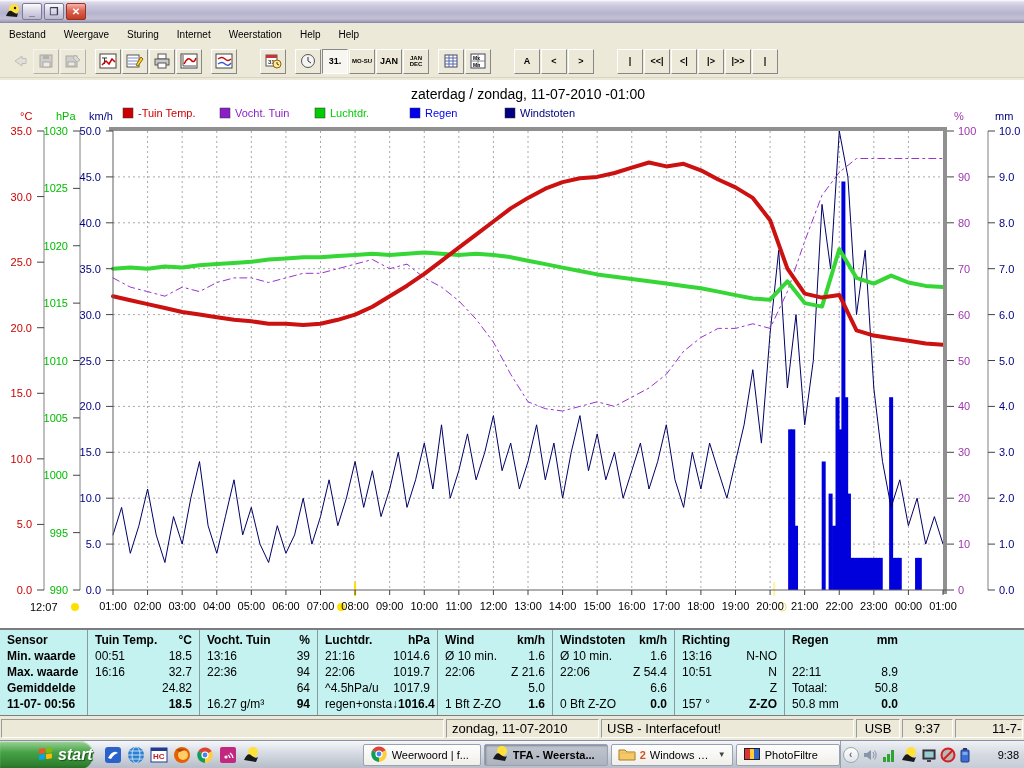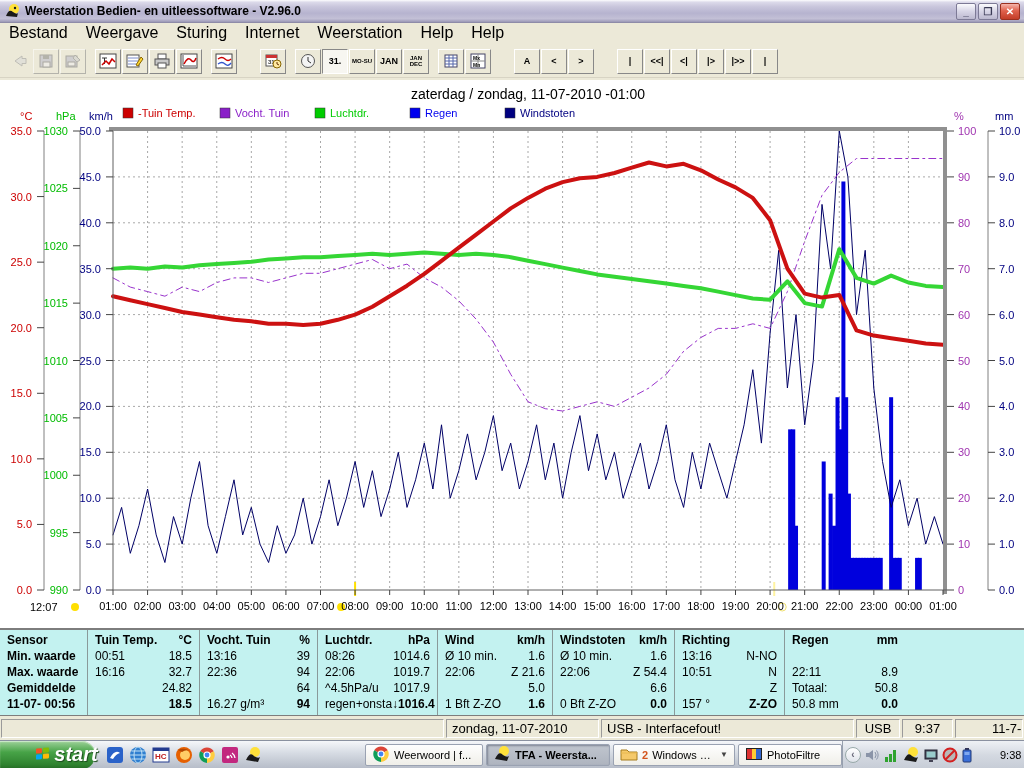--- a/index.html
+++ b/index.html
@@ -12,21 +12,21 @@
     display:flex; align-items:center; padding:0 4px; border-bottom:1px solid #8e8ba8; }
   #titlebar .ttext { font-size:12px; font-weight:bold; color:#000; margin-left:5px; flex:1; }
   .winbtn { width:20px; height:17px; margin-left:2px; border:1px solid #7d7a96; border-radius:2px;
     font-size:10px; font-weight:bold; text-align:center; line-height:15px; color:#3a3a55;
     background:linear-gradient(180deg,#fbfbfd,#d7d5e6 50%,#bcb9cf); }
   .winbtn.close { background:linear-gradient(180deg,#f5b5ac,#e0614d 45%,#c33d28); color:#fff; border-color:#9a3020; }
   #app-icon { width:16px; height:16px; display:inline-block; }
 
   
   #menubar { position:absolute; top:24px; left:0; width:1024px; height:21px; background:#ECE9D8;
-    display:flex; align-items:flex-end; font-size:16px; }
+    display:flex; align-items:center; font-size:10px; }
   .menu-item { padding:3px 9px; color:#000; }
   #toolbar { position:absolute; top:45px; left:0; width:1024px; height:33px; background:#ECE9D8;
     border-bottom:1px solid #d8d4c4; display:flex; align-items:center; padding-left:6px; }
   .tbtn { width:26px; height:25px; margin-right:1px; display:flex; align-items:center; justify-content:center;
     background:#ECE9D8; border:1px solid; border-color:#fff #888 #888 #fff; font-size:9px; font-weight:bold; color:#000; }
   .tbtn.flat { border-color:transparent; }
   .tbtn.pressed { border-color:#888 #fff #fff #888; background:#F7F6F1; }
   .tbtn.two { font-size:6px; line-height:6px; text-align:center; }
   .tbtn.disabled { opacity:.55; }
   .tgap { width:22px; }
@@ -50,21 +50,21 @@
   .spanel { border:1px solid; border-color:#9a9a9a #fff #fff #9a9a9a; font-size:13px; color:#000;
     padding:1px 5px; line-height:15px; white-space:nowrap; overflow:hidden; }
   .spanel.center { text-align:center; }
 
   
   #taskbar { position:absolute; top:740px; left:0; width:1024px; height:28px;
     background:linear-gradient(180deg,#f5f7fa,#d6dbe3 45%,#c2c8d2 80%,#b7bdc9);
     border-top:1px solid #8a91a0; display:flex; align-items:center; }
   #startbtn { width:95px; height:28px; border-radius:0 13px 13px 0;
     background:linear-gradient(180deg,#9ed29a,#47a347 40%,#2f822f 85%,#256b25);
-    color:#fff; font-size:20px; font-weight:bold; font-style:italic; display:flex; align-items:center;
+    color:#fff; font-size:16px; font-weight:bold; font-style:italic; display:flex; align-items:center;
     justify-content:center; gap:5px; text-shadow:1px 1px 1px #1d4d1d; box-shadow:inset 0 1px 1px #cfe9cc;padding-left:39px; }
   .flag { width:14px; height:13px; display:grid; grid-template-columns:6px 6px; grid-template-rows:5px 5px; gap:1px; transform:skewY(-6deg); }
   .flag i { border-radius:1px; }
   #quicklaunch { display:flex; align-items:center; margin-left:10px; gap:3px; }
   .qicon { width:20px; height:20px; display:flex; align-items:center; justify-content:center; }
   .tsep { width:1px; height:22px; background:#9aa2b0; margin:0 5px; }
   #tasks { display:flex; align-items:center; gap:3px; margin-left:52px; }
   .task { height:22px; border-radius:2px; background:linear-gradient(180deg,#fefefe,#f0efe9);
     border:1px solid #9aa2b2; display:flex; align-items:center; gap:4px; padding:0 6px; font-size:11px; color:#000;
     white-space:nowrap; overflow:hidden; }
@@ -81,21 +81,20 @@
 <body>
 
 <div id="screen">
 
   <div id="titlebar">
     <span id="app-icon"><svg width="16" height="16">
           <circle cx="10" cy="6" r="5" fill="#ffe13a"></circle>
           <path d="M2 13 Q5 5 9 9 Q13 12 14 10 L13 14 Z" fill="#1a1a1a"></path>
           <circle cx="11" cy="5" r="1.2" fill="#1a1a1a"></circle>
         </svg></span>
-    <span class="ttext">Weerstation Bedien- en uitleessoftware - V2.96.0</span>
     <span class="winbtn">_</span>
     <span class="winbtn">❐</span>
     <span class="winbtn close">✕</span>
   </div>
 
   <div id="menubar">
       <div class="menu-item">Bestand</div>
       <div class="menu-item">Weergave</div>
       <div class="menu-item">Sturing</div>
       <div class="menu-item">Internet</div>
@@ -517,21 +516,21 @@
           <span class="l">16.27 g/m³</span>
           <span class="r bold">94</span>
         </div>
       </div>
       <div class="dcol" style="width: 120px;">
         <div class="drow bold">
           <span class="l">Luchtdr.</span>
           <span class="r">hPa</span>
         </div>
         <div class="drow">
-          <span class="l">08:26</span>
+          <span class="l">21:16</span>
           <span class="r">1014.6</span>
         </div>
         <div class="drow">
           <span class="l">22:06</span>
           <span class="r">1019.7</span>
         </div>
         <div class="drow">
           <span class="l">^4.5hPa/u</span>
           <span class="r">1017.9</span>
         </div>

